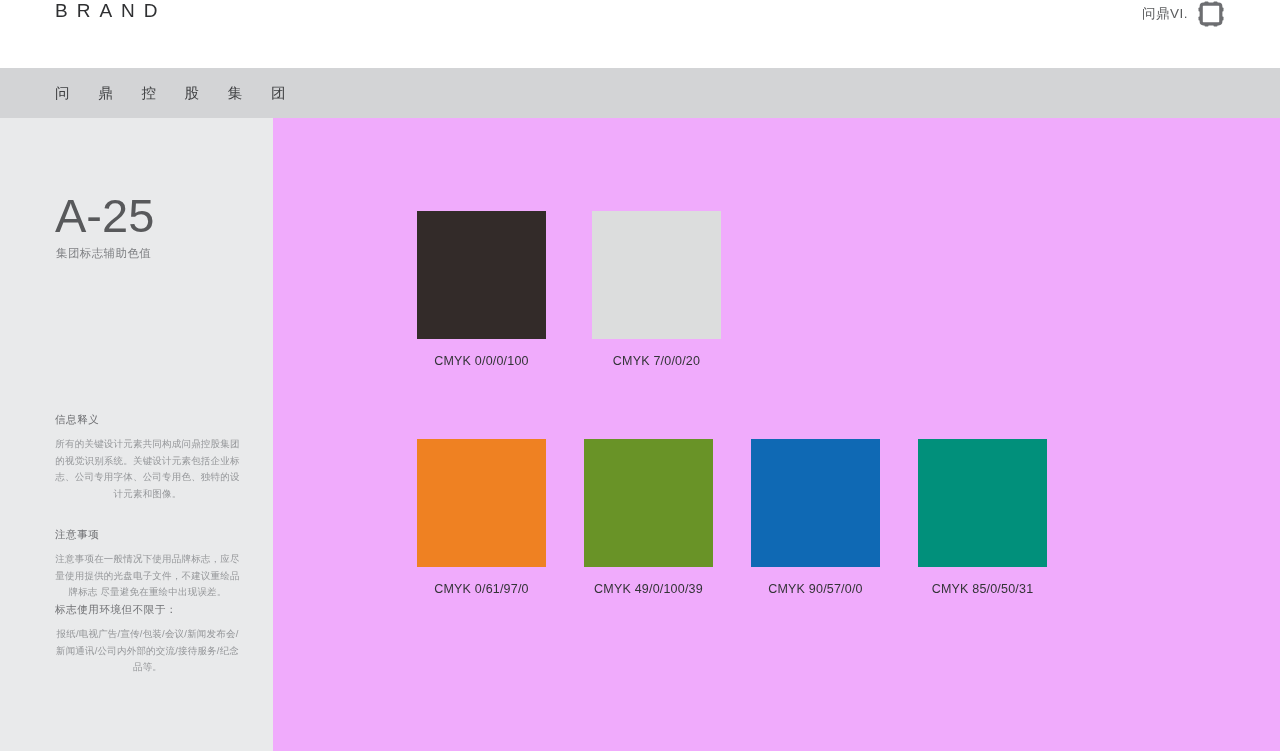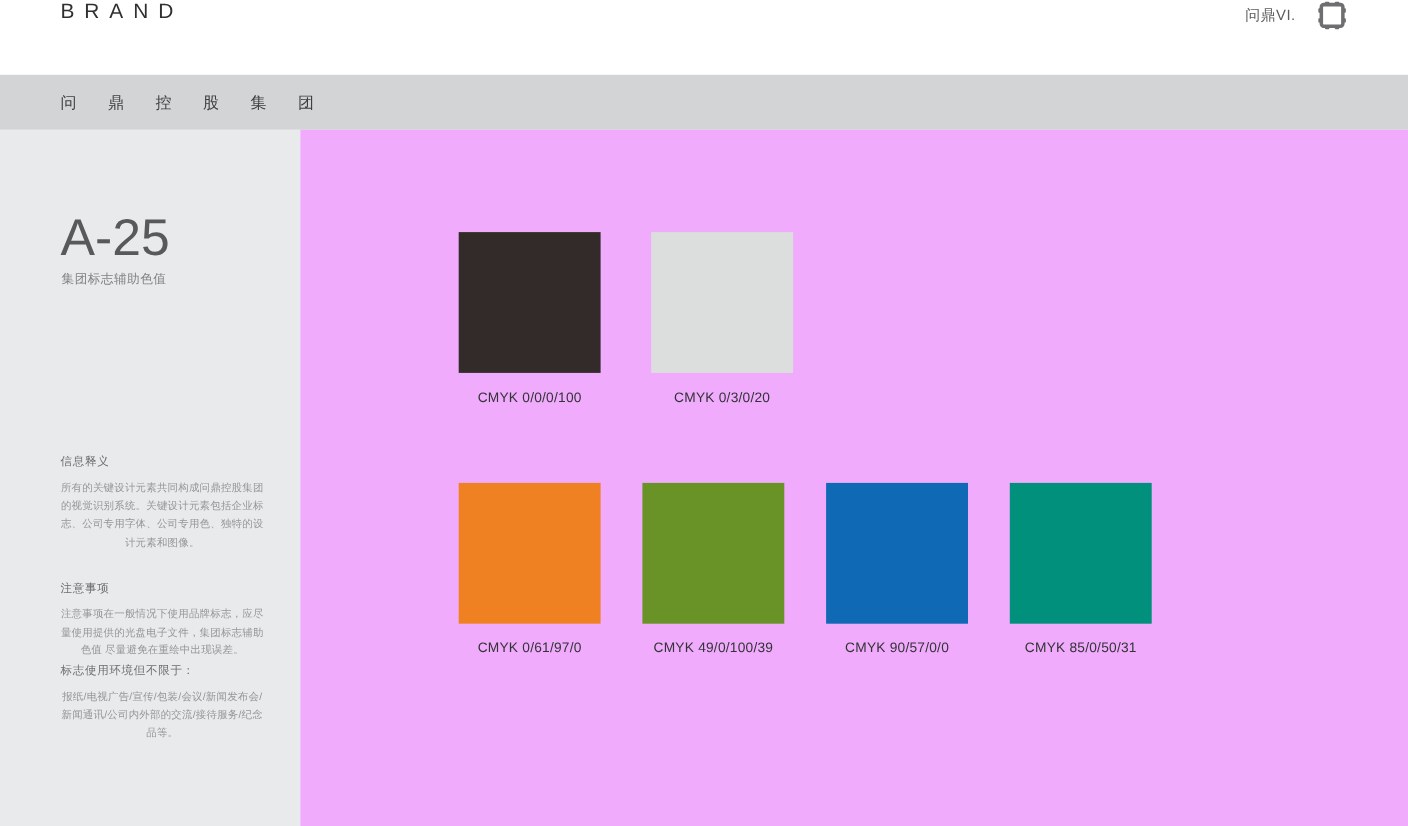--- a/index.html
+++ b/index.html
@@ -30,21 +30,21 @@
     margin-left: 55px;
     font-size: 19px;
     letter-spacing: 9px;
     color: #2f3032;
     font-weight: 400;
   }
   .topbar-right {
     margin-right: 55px;
     display: flex;
     align-items: center;
-    gap: 19px;
+    gap: 9px;
   }
   .vi-text {
     font-size: 13.5px;
     color: #5a5b5d;
     letter-spacing: 0.5px;
     white-space: nowrap;
   }
   .vi-mark {
     width: 28px;
     height: 28px;
@@ -198,39 +198,39 @@
   <div class="code-title">A-25</div>
   <div class="code-sub">集团标志辅助色值</div>
 
   <div class="info-block blk-1">
     <div class="blk-head">信息释义</div>
     <div class="blk-body">所有的关键设计元素共同构成问鼎控股集团的视觉识别系统。关键设计元素包括企业标志、公司专用字体、公司专用色、独特的设计元素和图像。</div>
   </div>
 
   <div class="info-block blk-2">
     <div class="blk-head">注意事项</div>
-    <div class="blk-body">注意事项在一般情况下使用品牌标志，应尽量使用提供的光盘电子文件，集团标志辅助色值  尽量避免在重绘中出现误差。</div>
+    <div class="blk-body">注意事项在一般情况下使用品牌标志，应尽量使用提供的光盘电子文件，不建议重绘品牌标志  尽量避免在重绘中出现误差。</div>
   </div>
 
   <div class="info-block blk-3">
     <div class="blk-head">标志使用环境但不限于：</div>
     <div class="blk-body">报纸/电视广告/宣传/包装/会议/新闻发布会/新闻通讯/公司内外部的交流/接待服务/纪念品等。</div>
   </div>
 </div>
 
 <div class="main">
 
   <div class="swatch-grid">
     <div class="swatch-cell">
       <span class="swatch-chip" style="background:#332b29;"></span>
       <span class="swatch-label">CMYK 0/0/0/100</span>
     </div>
     <div class="swatch-cell">
       <span class="swatch-chip" style="background:#dcdddd;"></span>
-      <span class="swatch-label">CMYK 0/3/0/20</span>
+      <span class="swatch-label">CMYK 7/0/0/20</span>
     </div>
   </div>
 
   <div class="grid-row-2">
     <div class="swatch-cell">
       <span class="swatch-chip" style="background:#ef8122;"></span>
       <span class="swatch-label">CMYK 0/61/97/0</span>
     </div>
     <div class="swatch-cell">
       <span class="swatch-chip" style="background:#699327;"></span>

